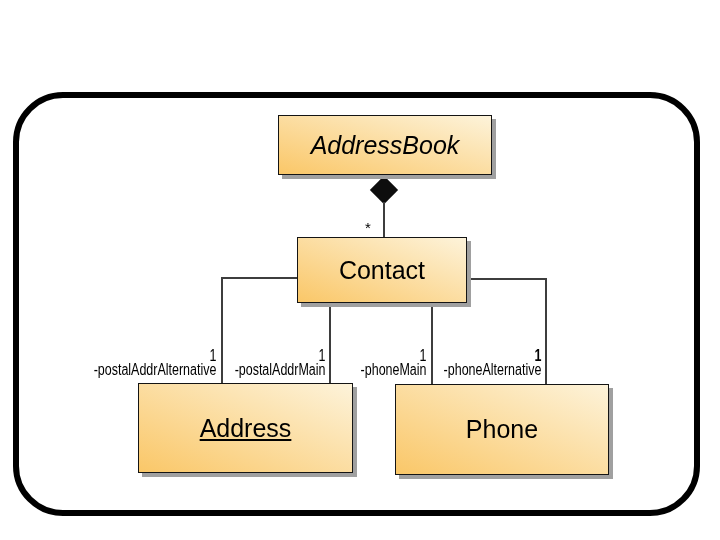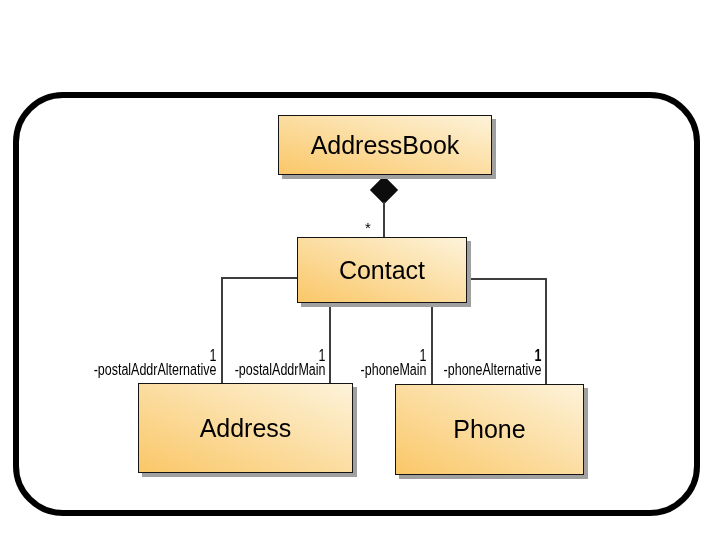--- a/index.html
+++ b/index.html
@@ -44,24 +44,24 @@
     background: linear-gradient(to top right,
                 var(--box_gradient_start, #fac768),
                 var(--box_gradient_end, #fdf3da));
     box-shadow: 4px 4px 0 var(--shadow, #a0a0a0);
     display: flex;
     align-items: center;
     justify-content: center;
     font-size: 25px;
     color: var(--text, #000000);
   }
-  .box-addressbook { left: 278px; top: 115px; width: 214px; height: 60px; }
+  .box-addressbook { left: 278px; top: 115px; width: 214px; height: 60px; font-style: italic; }
   .box-contact     { left: 297px; top: 237px; width: 170px; height: 66px; }
-  .box-address     { left: 138px; top: 383px; width: 215px; height: 90px; }
-  .box-phone       { left: 395px; top: 384px; width: 189px; height: 91px; text-align: center; }
+  .box-address     { left: 138px; top: 383px; width: 215px; height: 90px; text-decoration: underline; }
+  .box-phone       { left: 395px; top: 384px; width: 214px; height: 91px; text-align: center; }
 
   .edge {
     position: absolute;
     background: var(--connector, #3d3d3d);
   }
   .e-comp    { left: 383px; top: 202px; width: 2px;  height: 35px; }
   .e-left-h  { left: 221px; top: 277px; width: 76px; height: 2px; }
   .e-left-v  { left: 221px; top: 277px; width: 2px;  height: 106px; }
   .e-right-h { left: 467px; top: 278px; width: 80px; height: 2px; }
   .e-right-v { left: 545px; top: 278px; width: 2px;  height: 106px; }

